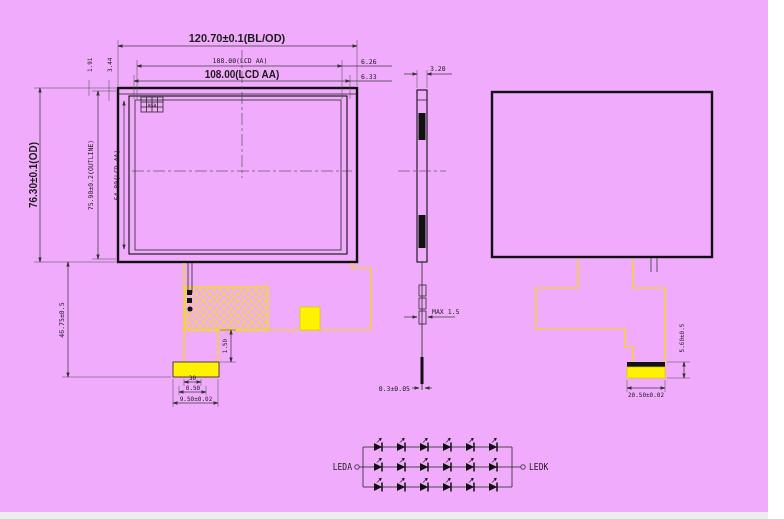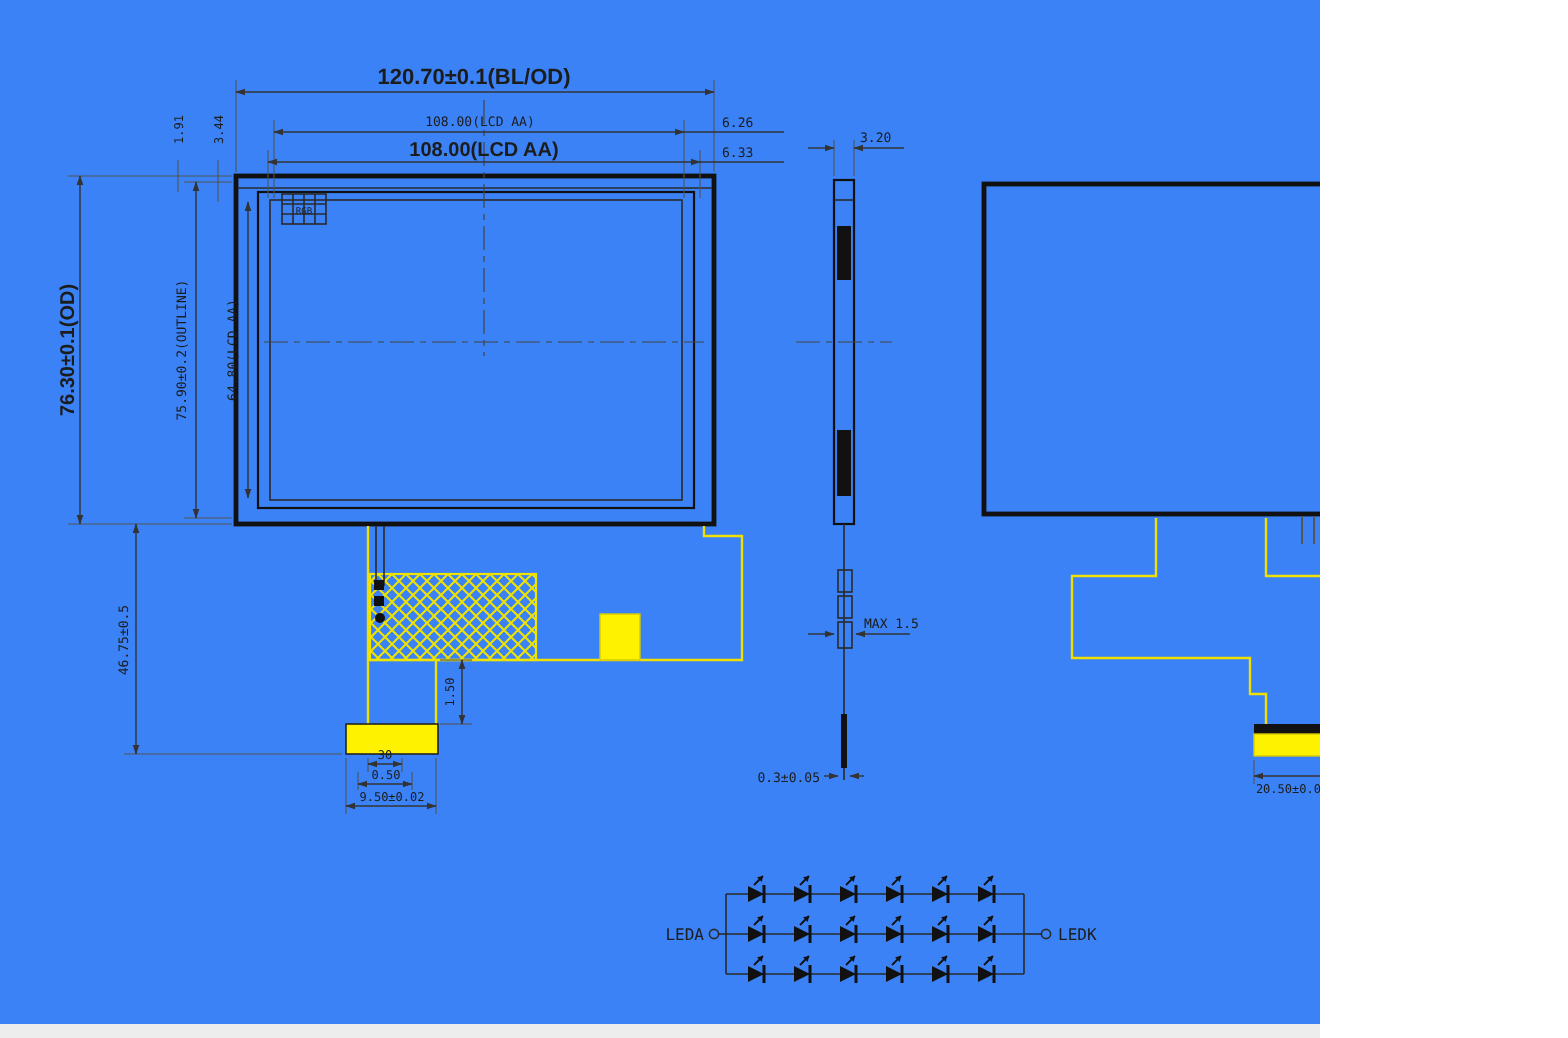--- a/index.html
+++ b/index.html
@@ -1,16 +1,16 @@
 <!DOCTYPE html>
 <html><head>
 <meta charset="utf-8">
 <style>
   html,body{margin:0;padding:0;background:#fff;}
-  #canvas{position:relative;width:660px;height:519px;background:#3b82f6;overflow:hidden;}
+  #canvas{position:relative;width:768px;height:519px;background:#f0abfc;overflow:hidden;}
   svg{position:absolute;left:0;top:0;}
   text{font-family:"DejaVu Sans Mono","Liberation Mono",monospace;fill:#1c1c1c;}
   .b{font-family:"Liberation Sans","DejaVu Sans",sans-serif;font-weight:bold;}
   .thin{stroke:#2a2a2a;stroke-width:0.8;fill:none;}
   .thick{stroke:#111;stroke-width:2.4;fill:none;}
   .med{stroke:#111;stroke-width:1.1;fill:none;}
   .dl{stroke:#333;stroke-width:0.7;fill:none;}
   .ext{stroke:#555;stroke-width:0.55;fill:none;}
   .cl{stroke:#444;stroke-width:0.6;fill:none;stroke-dasharray:12 3 3 3;}
   .yl{stroke:#efe000;stroke-width:1.2;fill:none;}

